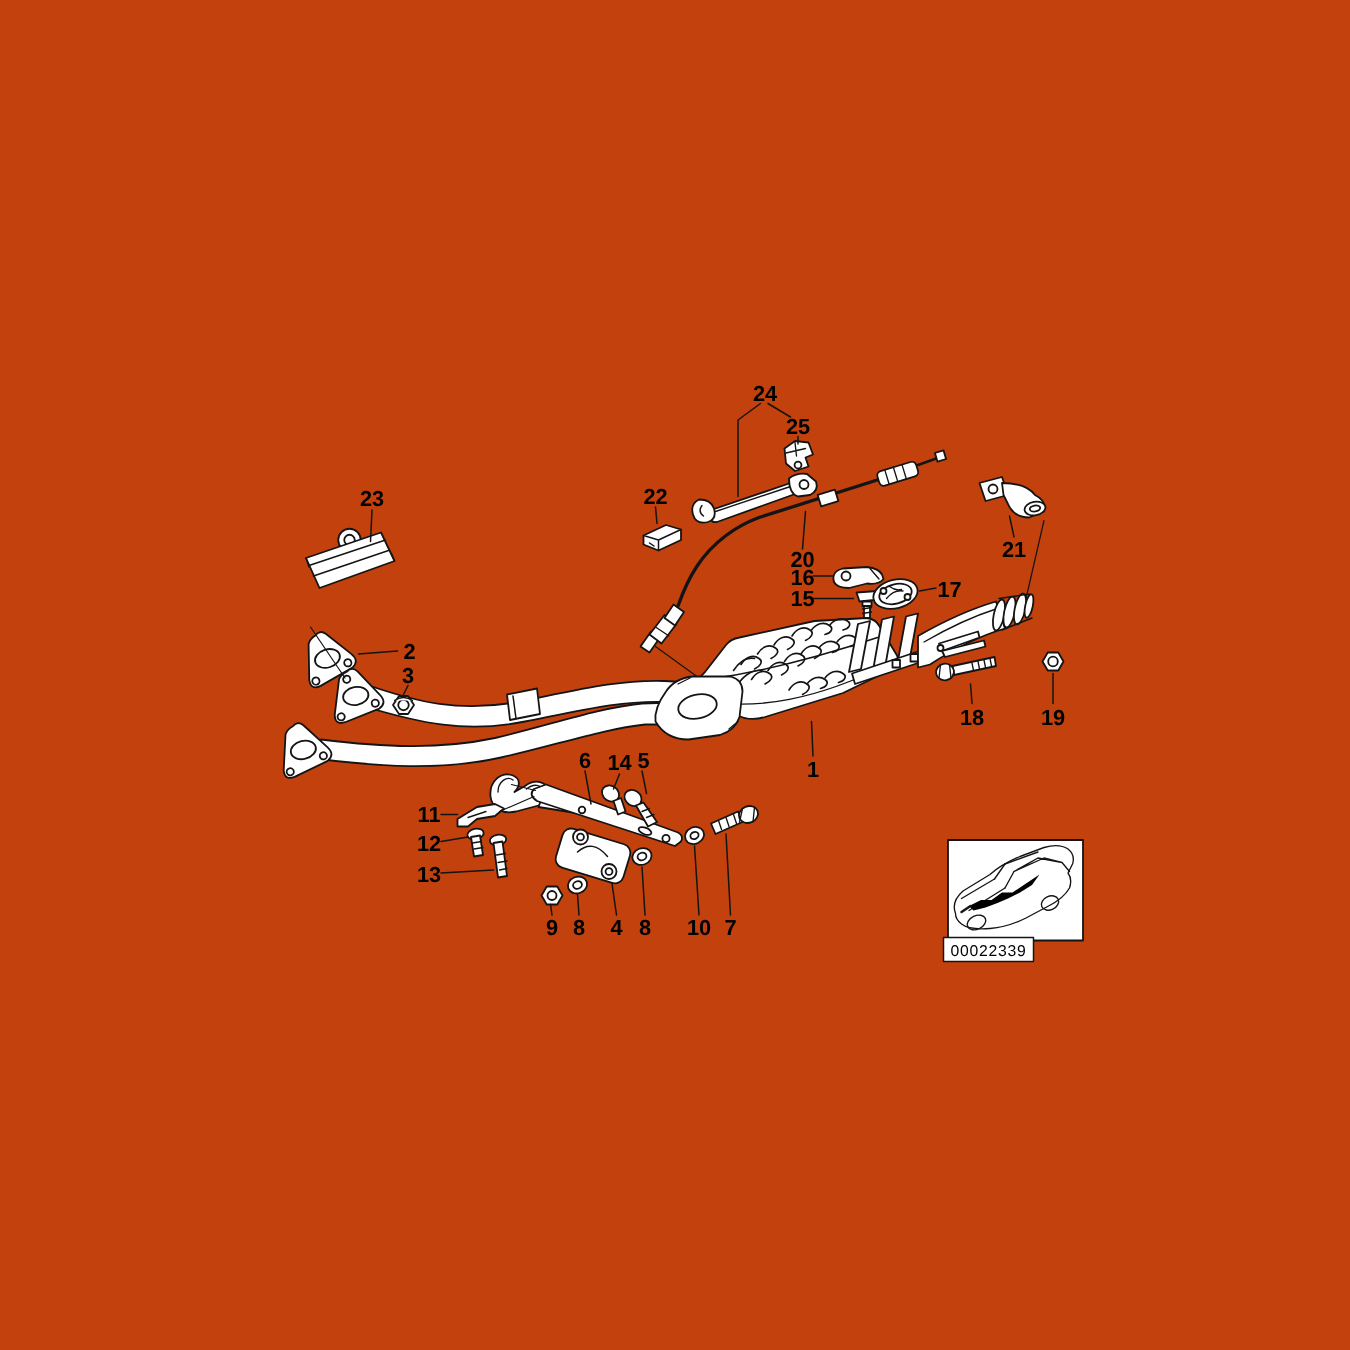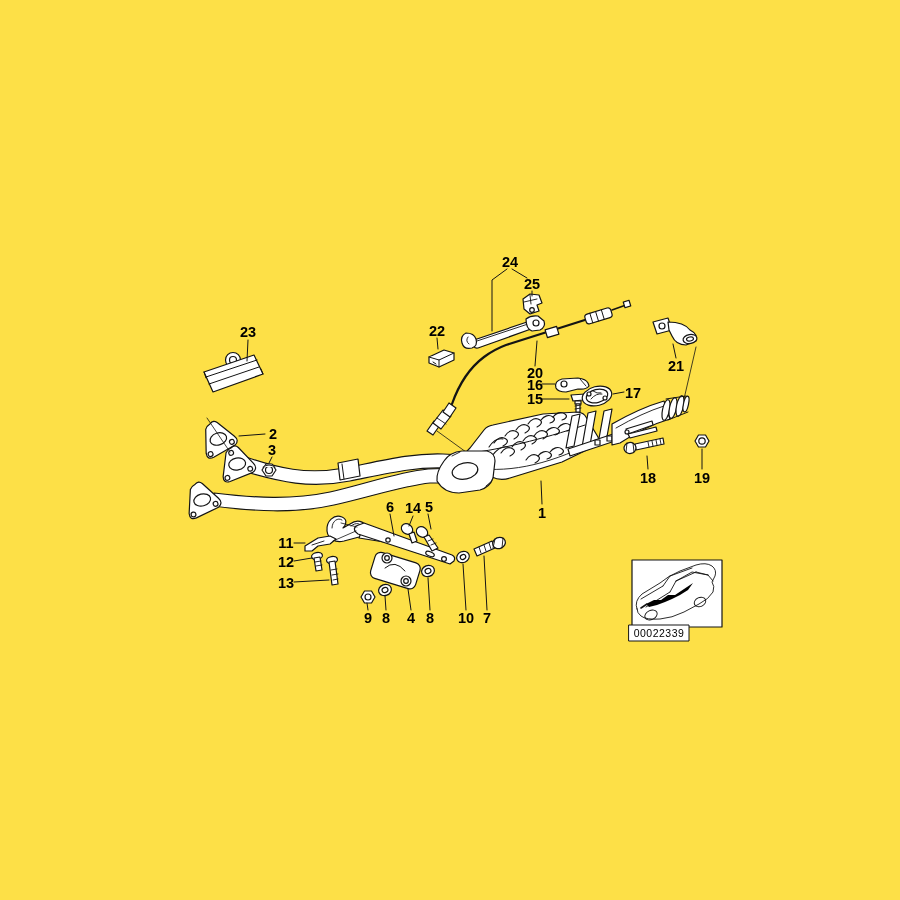--- a/index.html
+++ b/index.html
@@ -1,16 +1,16 @@
 <!DOCTYPE html>
 <html><head>
 <meta charset="utf-8">
 <style>
   html,body{margin:0;padding:0;background:#fff;}
-  .stage{position:relative;width:900px;height:900px;background:#fde047;overflow:hidden;
+  .stage{position:relative;width:900px;height:900px;background:#c2410c;overflow:hidden;
          font-family:"Liberation Sans", sans-serif;}
   svg text.callout{font-family:"Liberation Sans",sans-serif;font-weight:bold;font-size:14.5px;fill:#000;}
   svg text.code{font-family:"Liberation Sans",sans-serif;font-size:10.5px;letter-spacing:.5px;fill:#000;}
 </style>
 </head>
 <body>
 
 <div class="stage">
 <svg width="900" height="900" viewBox="0 0 900 900" stroke="#141414" fill="none" stroke-width="1.2" stroke-linecap="round" stroke-linejoin="round">
 

